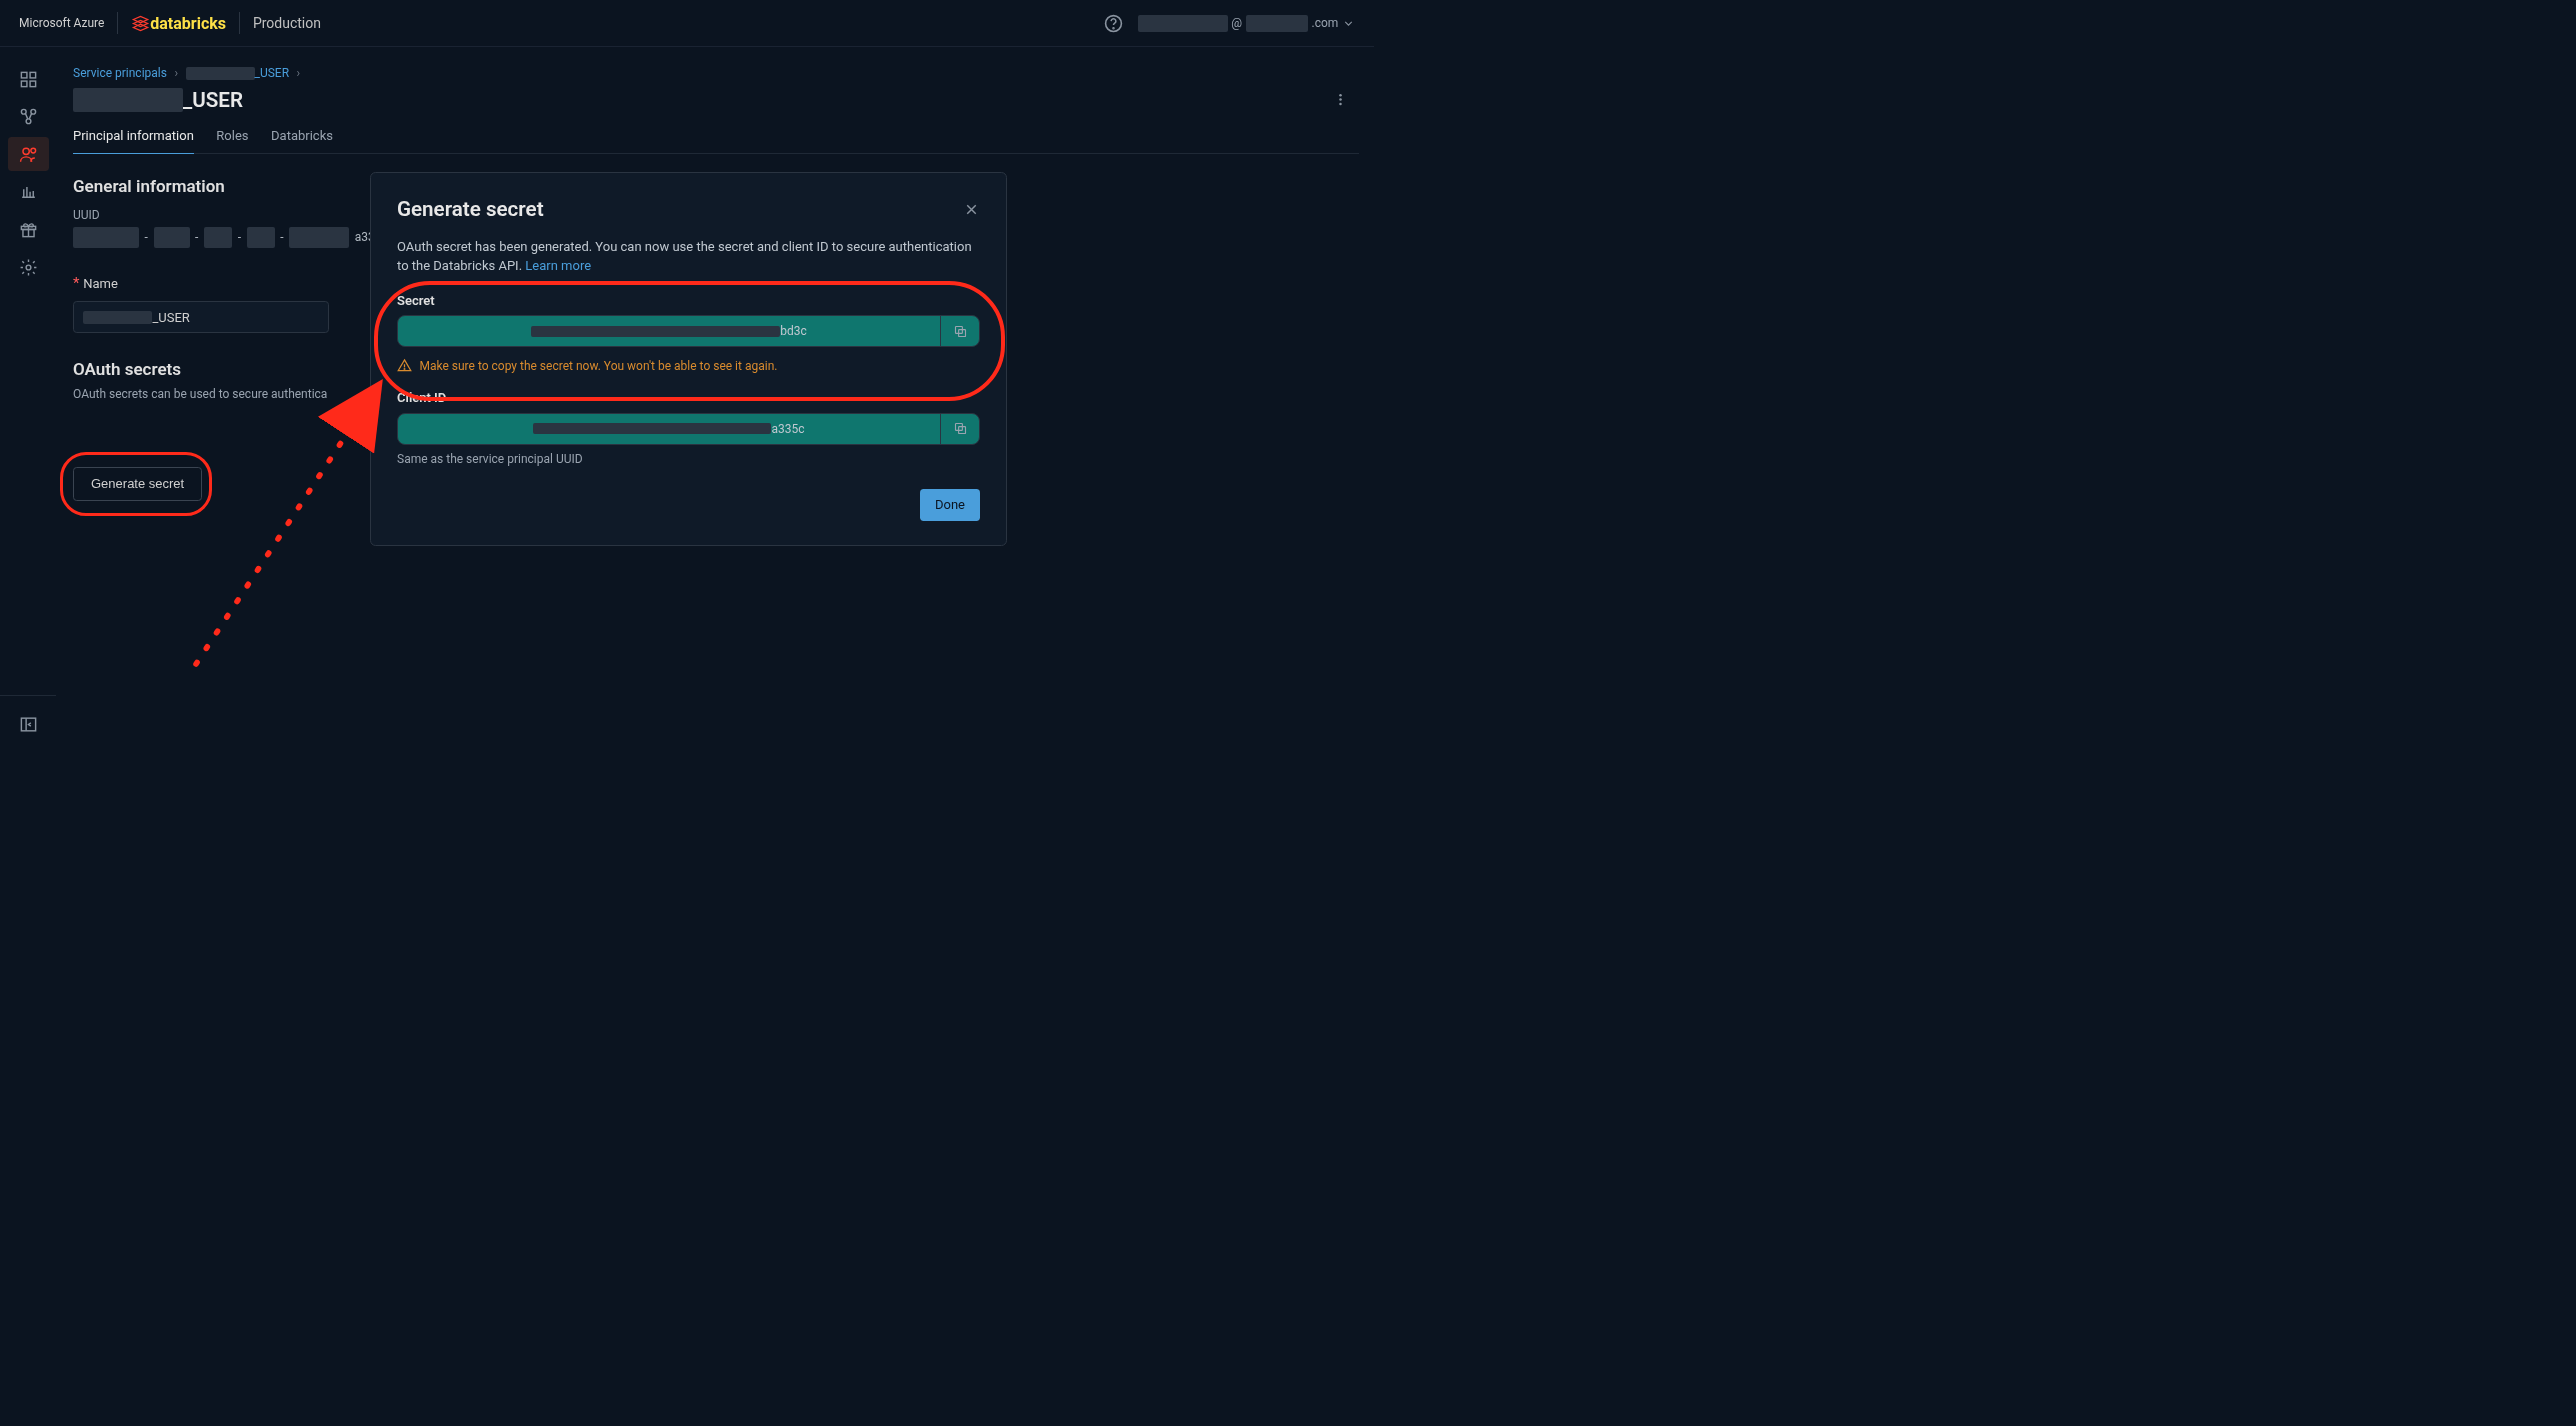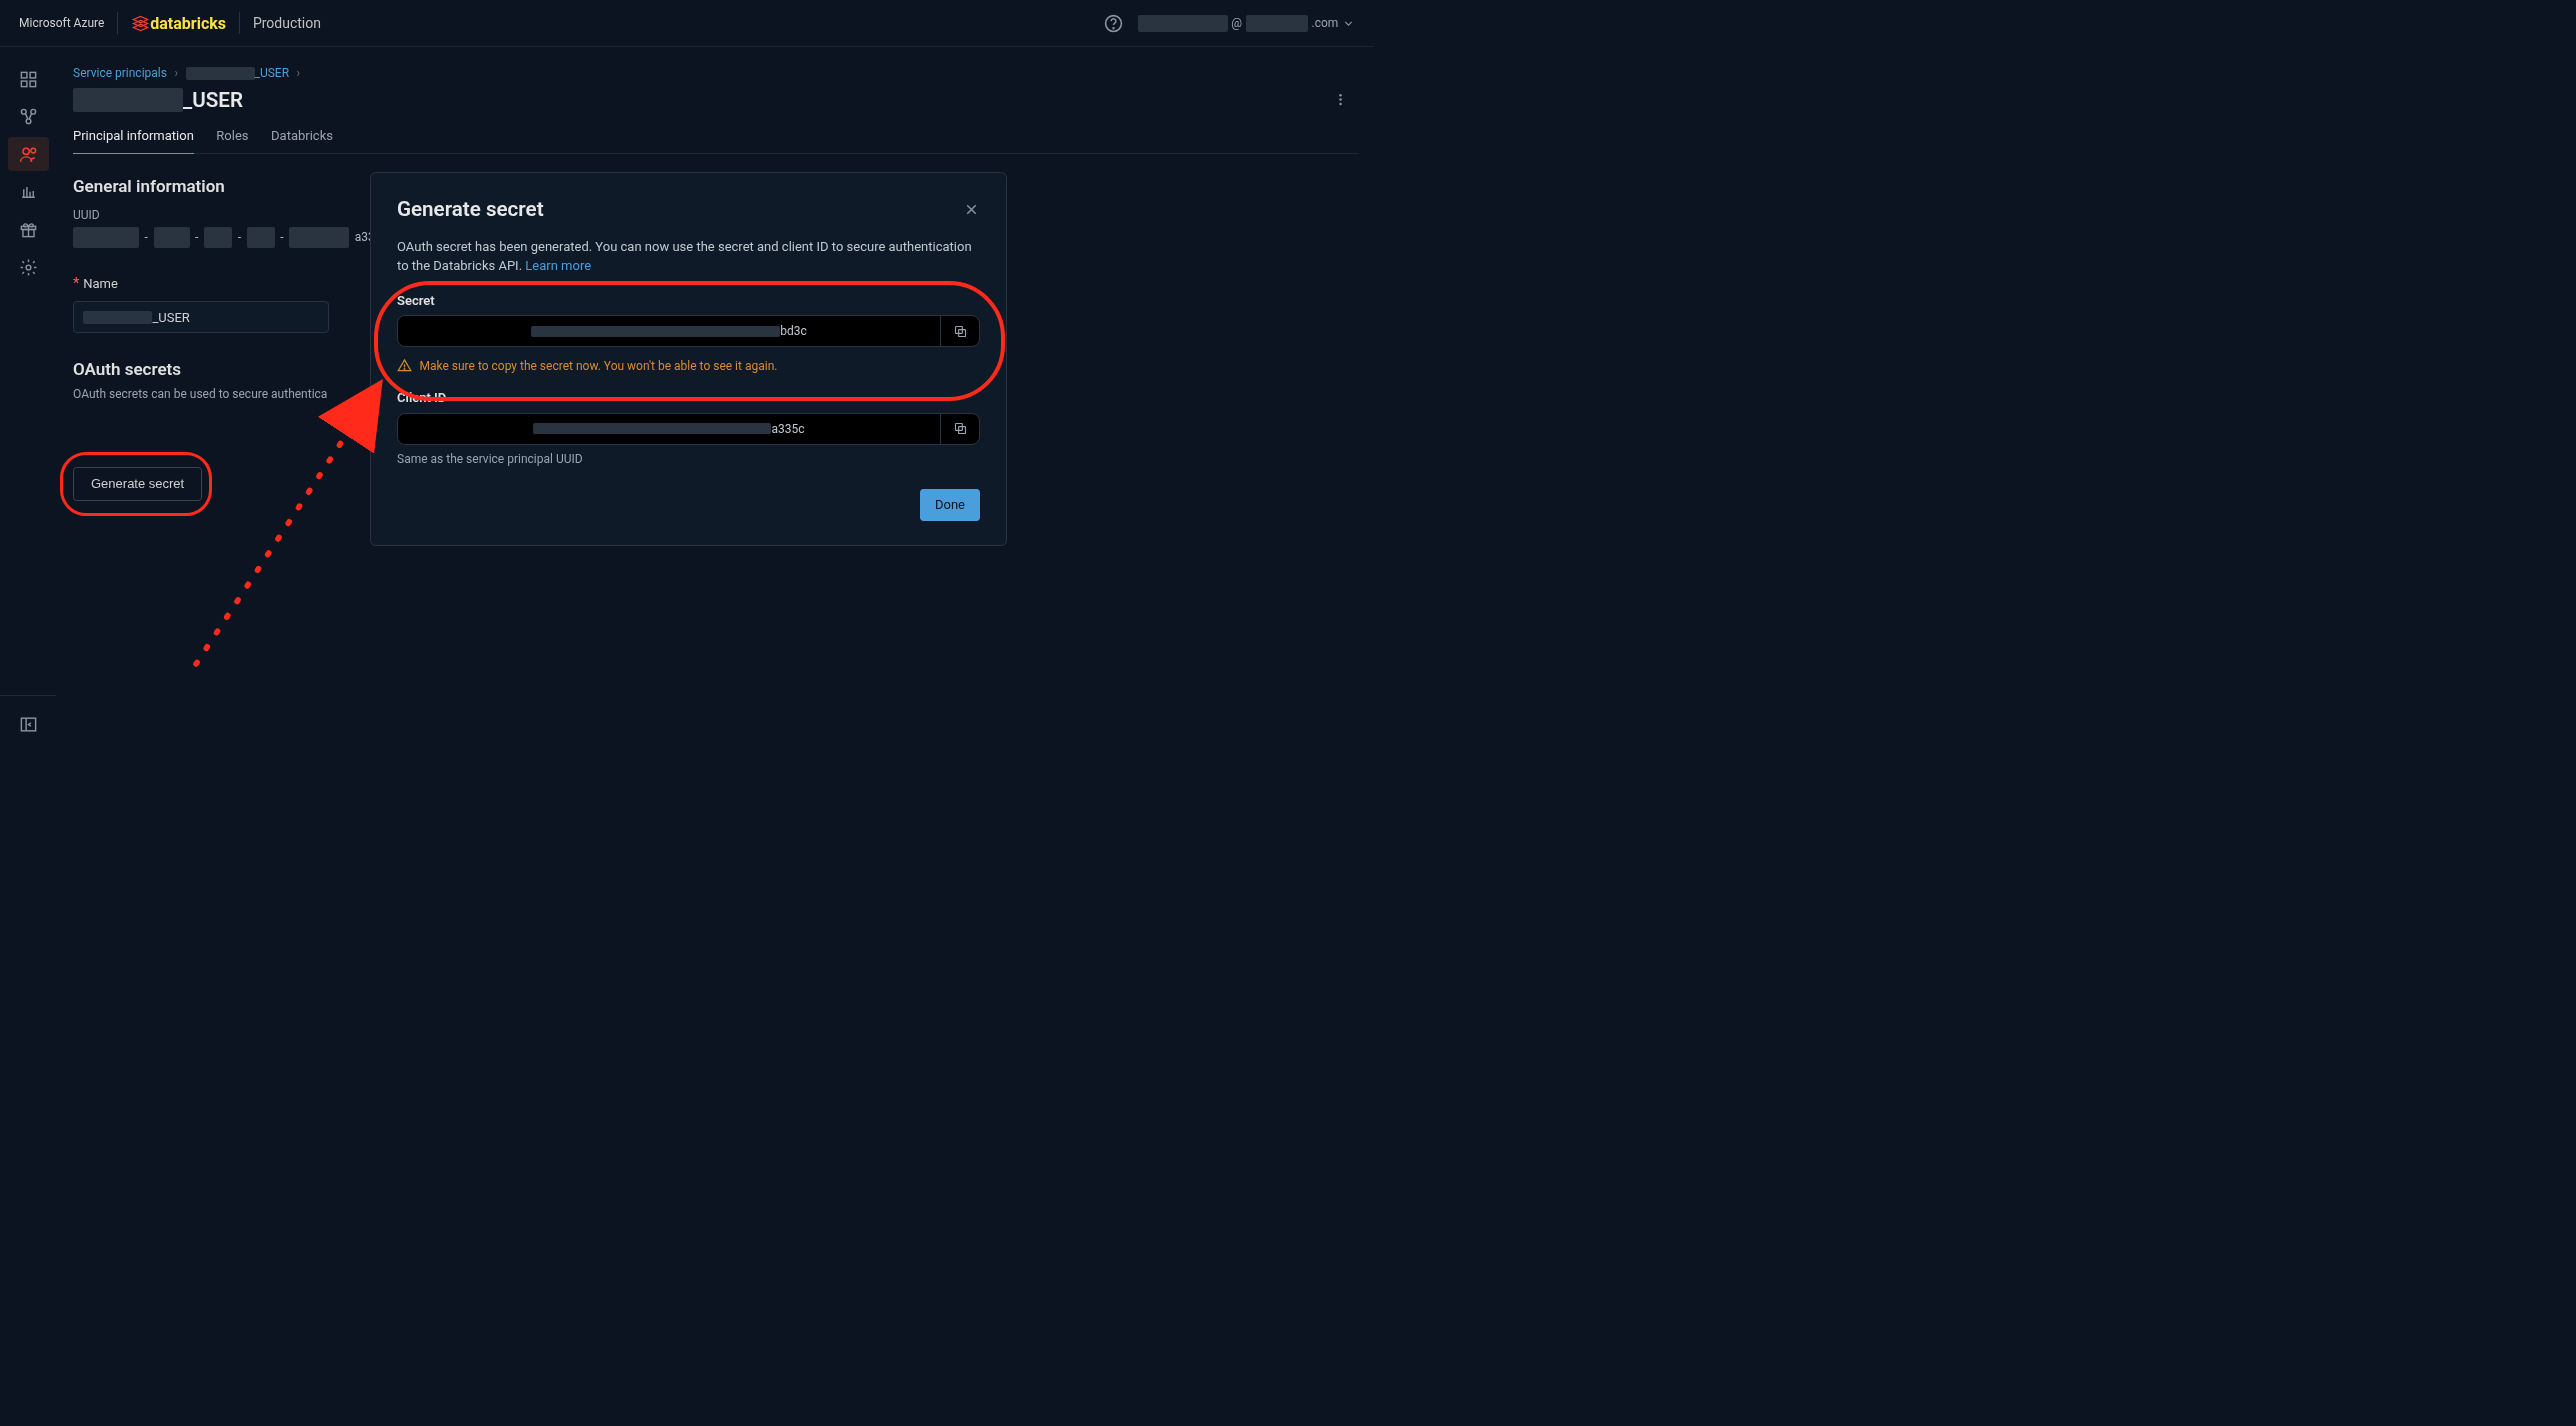--- a/index.html
+++ b/index.html
@@ -173,21 +173,21 @@
 .link { color: #4a9edb; cursor: pointer; }
 
 .field-block { margin-top: 17px; }
 .field-title { font-size: 13px; font-weight: 600; color: #e0e0e0; margin-bottom: 7.5px; }
 .copy-row {
   display: flex;
   align-items: center;
   border: 0.9px solid #2a3441;
   border-radius: 8px;
   height: 32px;
-  background: #000000;
+  background: #0f766e;
 }
 .copy-value {
   flex: 1;
   display: flex;
   align-items: center;
   justify-content: center;
   gap: 0;
   font-size: 12px;
   color: #c0c8d0;
 }

